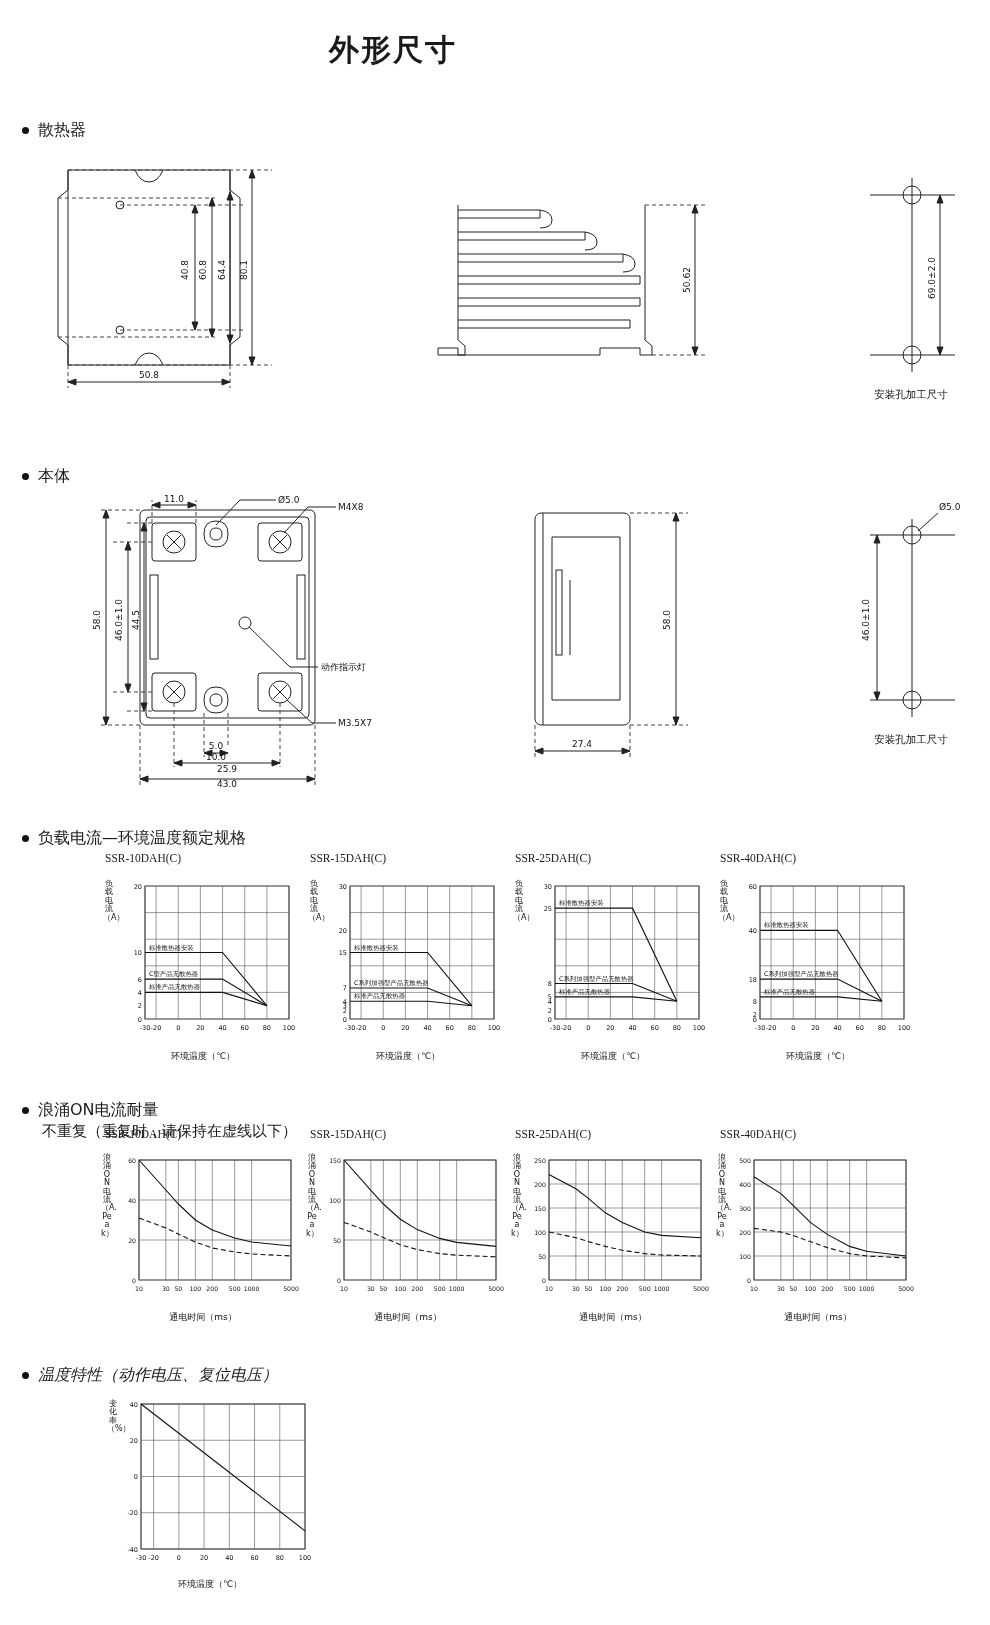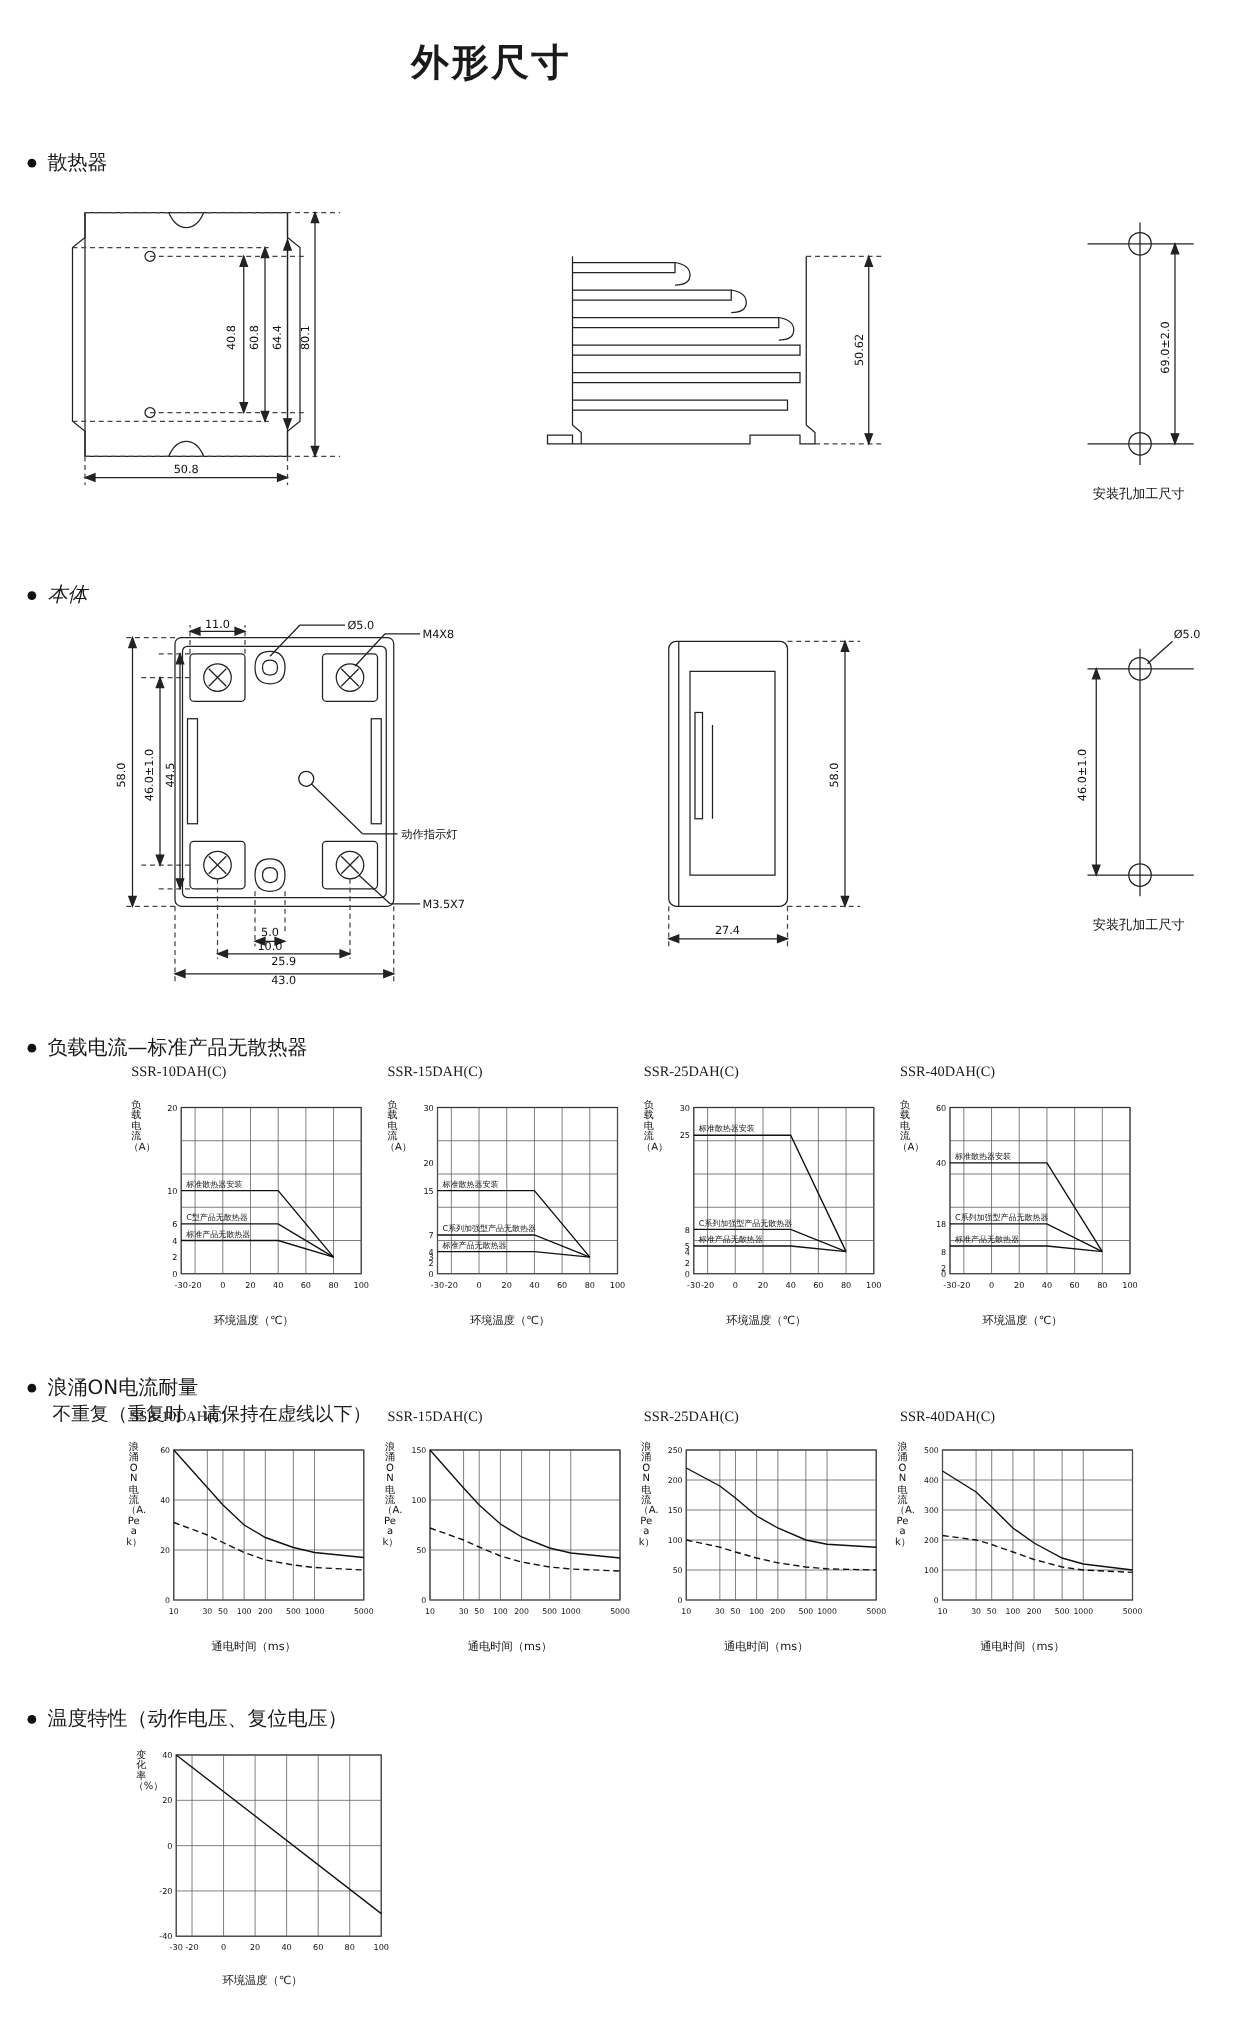--- a/index.html
+++ b/index.html
@@ -119,21 +119,21 @@
       <text x="166" y="120" transform="rotate(-90 166,120)" text-anchor="middle">60.8</text>
       <text x="185" y="120" transform="rotate(-90 185,120)" text-anchor="middle">64.4</text>
       <text x="207" y="120" transform="rotate(-90 207,120)" text-anchor="middle">80.1</text>
       <text x="109" y="228" text-anchor="middle">50.8</text>
       <text x="650" y="130" transform="rotate(-90 650,130)" text-anchor="middle">50.62</text>
       <text x="895" y="128" transform="rotate(-90 895,128)" text-anchor="middle">69.0±2.0</text>
     </g>
     <text class="lbl" x="871" y="248" text-anchor="middle" font-size="10.5" fill="#111">安装孔加工尺寸</text>
   </svg>
 
-  <div class="bullet" style="top:466px;left:22px;font-style:italic;">
+  <div class="bullet" style="top:466px;left:22px;">
     <span class="dot"></span><span>本体</span>
   </div>
 
   <svg width="930" height="300" style="position:absolute;top:495px;left:40px;">
     <g stroke="#222" fill="none" stroke-width="1">
 
       <rect x="100" y="15" width="175" height="215" rx="5"></rect>
       <rect x="106" y="22" width="163" height="201" rx="4"></rect>
 
       <rect x="112" y="28" width="44" height="38" rx="3"></rect>
@@ -255,21 +255,21 @@
       <text x="187" y="292" text-anchor="middle">43.0</text>
       <text x="630" y="125" transform="rotate(-90 630,125)" text-anchor="middle">58.0</text>
       <text x="542" y="252" text-anchor="middle">27.4</text>
       <text x="899" y="15" font-size="9">Ø5.0</text>
       <text x="829" y="125" transform="rotate(-90 829,125)" text-anchor="middle">46.0±1.0</text>
     </g>
     <text class="lbl" x="871" y="248" text-anchor="middle" font-size="10.5" fill="#111">安装孔加工尺寸</text>
   </svg>
 
   <div class="bullet" style="top:828px;left:22px;">
-    <span class="dot"></span><span>负载电流—标准产品无散热器</span>
+    <span class="dot"></span><span>负载电流—环境温度额定规格</span>
   </div>
 
   <div id="load-charts" style="position: absolute; top: 852px; left: 0px; width: 990px; height: 230px;">
       <div class="chart-wrap" style="left: 105px; top: 0px; width: 200px; height: 215px; position: absolute;">
         <div class="chart-title">SSR-10DAH(C)</div>
         <div style="position: absolute; top: 18px; left: 0px;">
           <svg width="196" height="175">
             <rect x="40" y="16" width="144" height="133" fill="none" stroke="#333" stroke-width="1"></rect>
             <line x1="40" y1="16" x2="40" y2="149" stroke="#555" stroke-width="0.6"></line>
             <text x="40" y="160" text-anchor="middle" font-size="6.5" fill="#111" font-family="&quot;DejaVu Sans&quot;, sans-serif">-30</text>
@@ -588,21 +588,21 @@
             <text x="31" y="16.5" text-anchor="end" font-size="6.2" fill="#111" font-family="&quot;DejaVu Sans&quot;, sans-serif">500</text>
             <path d="M34 30.799999999999997 L60.87041004563892 47.60000000000001 L73.364439207694 59.599999999999994 L90.317780396153 76.4 L107.27112158461198 88.4 L129.68221960384702 100.4 L146.635560792306 105.2 L186 110" fill="none" stroke="#111" stroke-width="1.1"></path>
             <path d="M34 82.4 L60.87041004563892 86 L73.364439207694 89.6 L90.317780396153 95.6 L107.27112158461198 101.6 L129.68221960384702 107.6 L146.635560792306 110 L186 111.92" fill="none" stroke="#111" stroke-width="1.1" stroke-dasharray="5 3"></path>
           </svg>
         </div>
         <div style="position: absolute; left: -4px; top: 26px; width: 12px; font-size: 8px; line-height: 1.05; font-family: &quot;DejaVu Sans&quot;, sans-serif; word-break: break-all; text-align: center; color: rgb(17, 17, 17);">浪涌ON电流（A. Peak）</div>
         <div style="position: absolute; top: 183px; left: 0px; width: 196px; text-align: center; font-size: 9px; font-family: &quot;DejaVu Sans&quot;, sans-serif; color: rgb(17, 17, 17);">通电时间（ms）</div>
       </div>
     </div>
 
-  <div class="bullet" style="top:1365px;left:22px;">
+  <div class="bullet" style="top:1365px;left:22px;font-style:italic;">
     <span class="dot"></span><span>温度特性（动作电压、复位电压）</span>
   </div>
 
   <div id="temp-chart" style="position: absolute; top: 1390px; left: 105px; width: 260px; height: 220px;">
       <div style="position: absolute; top: 0px; left: 0px;">
         <svg width="210" height="185">
           <rect x="36" y="14" width="164" height="145" fill="none" stroke="#333" stroke-width="1"></rect>
           <line x1="36" y1="14" x2="36" y2="159" stroke="#555" stroke-width="0.6"></line>
           <text x="36" y="170" text-anchor="middle" font-size="6.5" fill="#111" font-family="&quot;DejaVu Sans&quot;, sans-serif">-30</text>
           <line x1="48.61538461538461" y1="14" x2="48.61538461538461" y2="159" stroke="#555" stroke-width="0.6"></line>

